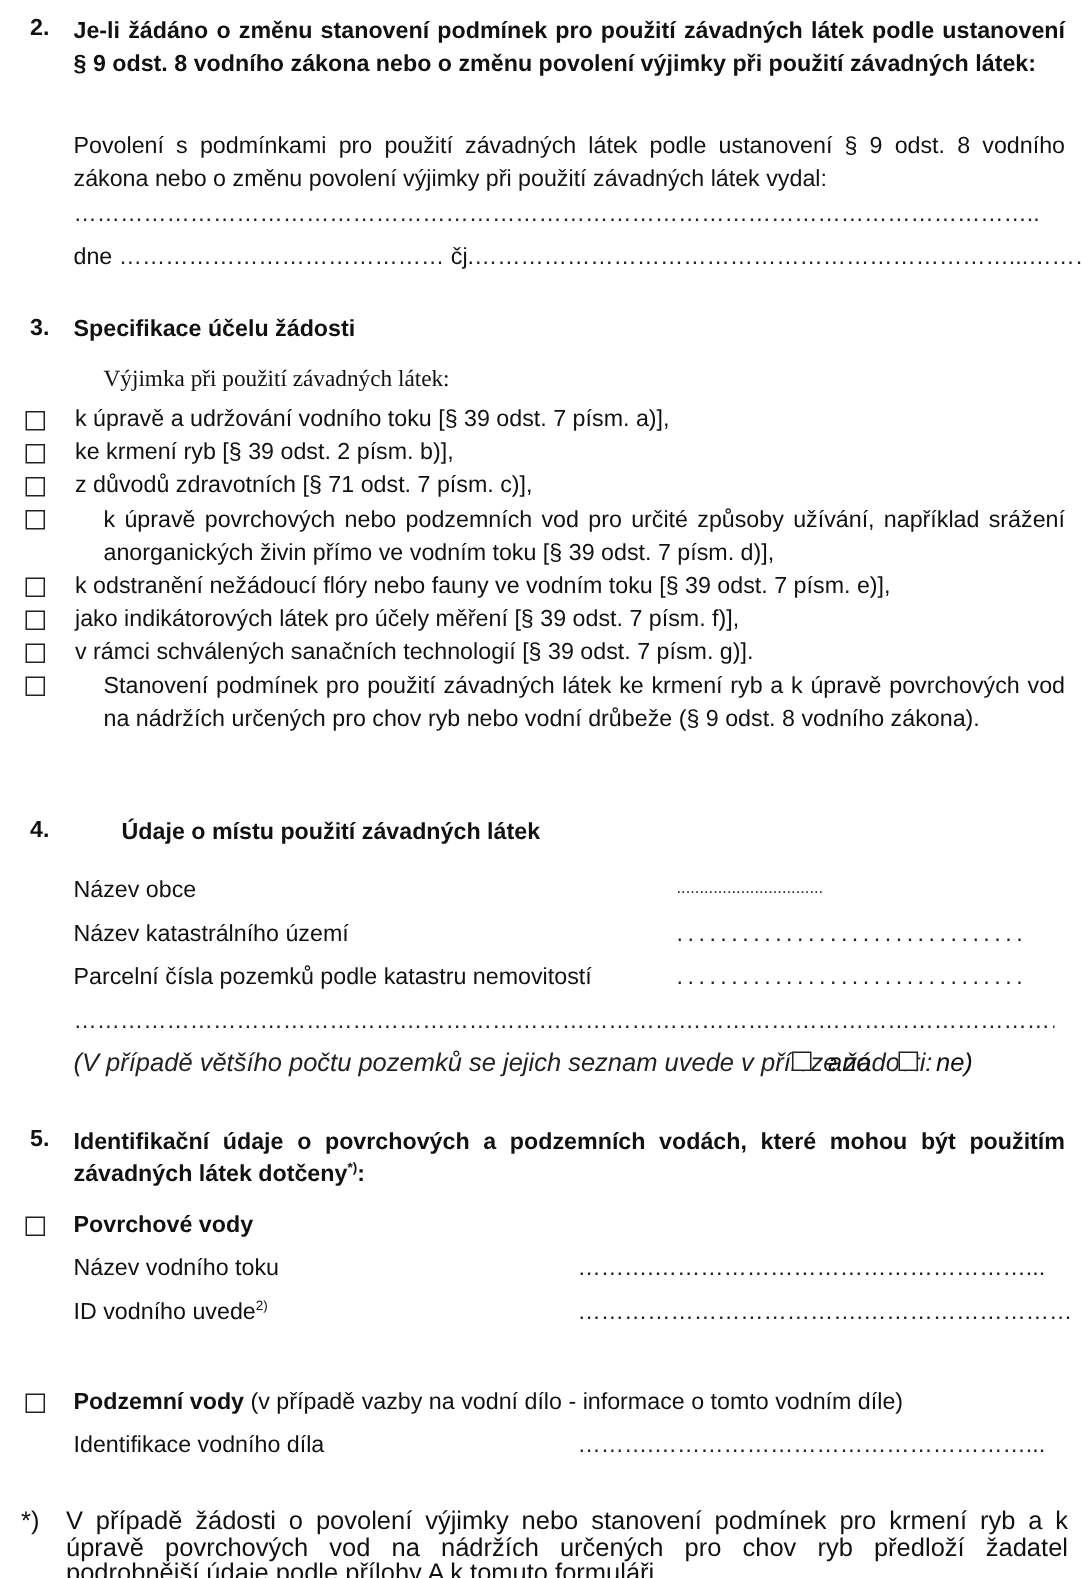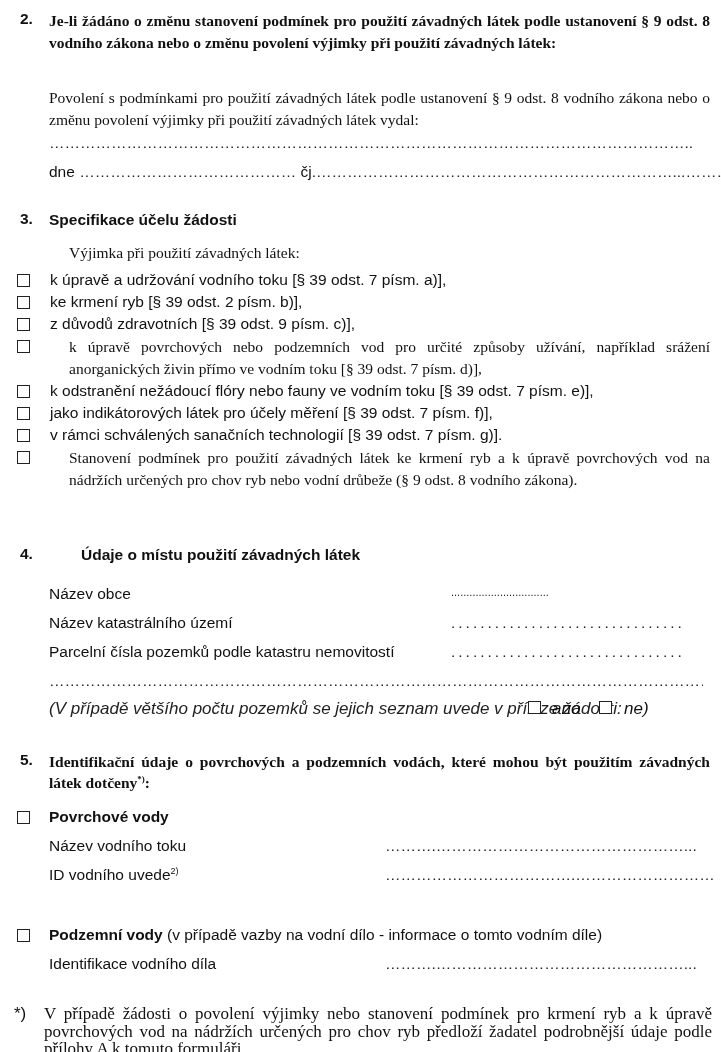--- a/index.html
+++ b/index.html
@@ -4,21 +4,21 @@
 <style>
   html, body { margin: 0; padding: 0; background: #ffffff; }
   body {
     width: 721px; height: 1052px; position: relative; overflow: hidden;
     font-family: "Liberation Sans", sans-serif; color: #111111;
   }
   .abs { position: absolute; white-space: nowrap; }
   .txt { font-size: 15.5px; line-height: 20px; }
   .b { font-weight: bold; }
   .sec-num { font-weight: bold; font-size: 15.5px; }
-  .justify { white-space: normal; text-align: justify; text-align-last: left; font-family: Liberation Serif, serif; }
+  .justify { white-space: normal; text-align: justify; text-align-last: left; }
   .cb {
     position: absolute; width: 13px; height: 13px; border: 1.3px solid #222;
     background: #fff; box-sizing: border-box;
   }
   .dots { color: #222; overflow: hidden; letter-spacing: 0px; }
   .dots-sp { color: #222; overflow: hidden; letter-spacing: 3px; }
   .small { font-size: 17px; line-height: 17px; }
   .ital { font-style: italic; }
   sup { font-size: 9px; vertical-align: 6px; line-height: 0; }
 </style>
@@ -42,21 +42,21 @@
   <span class="abs txt b" style="left:49px; top:210px;">Specifikace účelu žádosti</span>
   <span class="abs txt" style="left:69px; top:243px;font-family:Liberation Serif, serif;">Výjimka při použití závadných látek:</span>
 
   <div class="cb" style="left:17px; top:274px;"></div>
   <span class="abs txt" style="left:50px; top:270px;">k úpravě a udržování vodního toku [§ 39 odst. 7 písm. a)],</span>
 
   <div class="cb" style="left:17px; top:296px;"></div>
   <span class="abs txt" style="left:50px; top:292px;">ke krmení ryb [§ 39 odst. 2 písm. b)],</span>
 
   <div class="cb" style="left:17px; top:318px;"></div>
-  <span class="abs txt" style="left:50px; top:314px;">z důvodů zdravotních [§ 39 odst. 9 písm. c)],</span>
+  <span class="abs txt" style="left:50px; top:314px;">z důvodů zdravotních [§ 71 odst. 7 písm. c)],</span>
 
   <div class="cb" style="left:17px; top:340px;"></div>
   <div class="abs txt justify" style="left:69px; top:336px; width:641px; line-height:22px;">k úpravě povrchových nebo podzemních vod pro určité způsoby užívání, například srážení anorganických živin přímo ve vodním toku [§ 39 odst. 7 písm. d)],</div>
 
   <div class="cb" style="left:17px; top:385px;"></div>
   <span class="abs txt" style="left:50px; top:381px;">k odstranění nežádoucí flóry nebo fauny ve vodním toku [§ 39 odst. 7 písm. e)],</span>
 
   <div class="cb" style="left:17px; top:407px;"></div>
   <span class="abs txt" style="left:50px; top:403px;">jako indikátorových látek pro účely měření [§ 39 odst. 7 písm. f)],</span>
 

